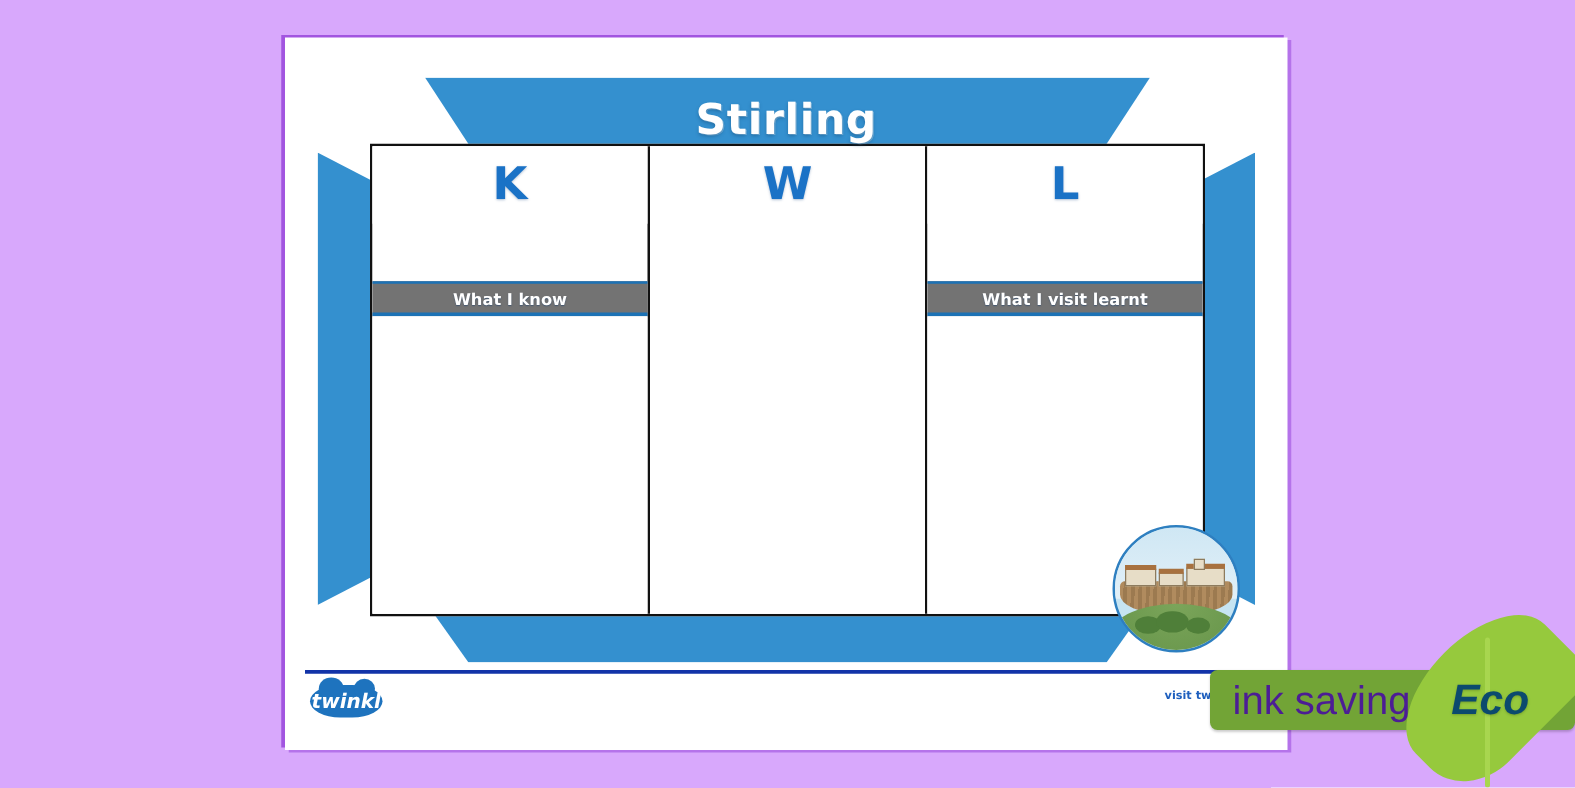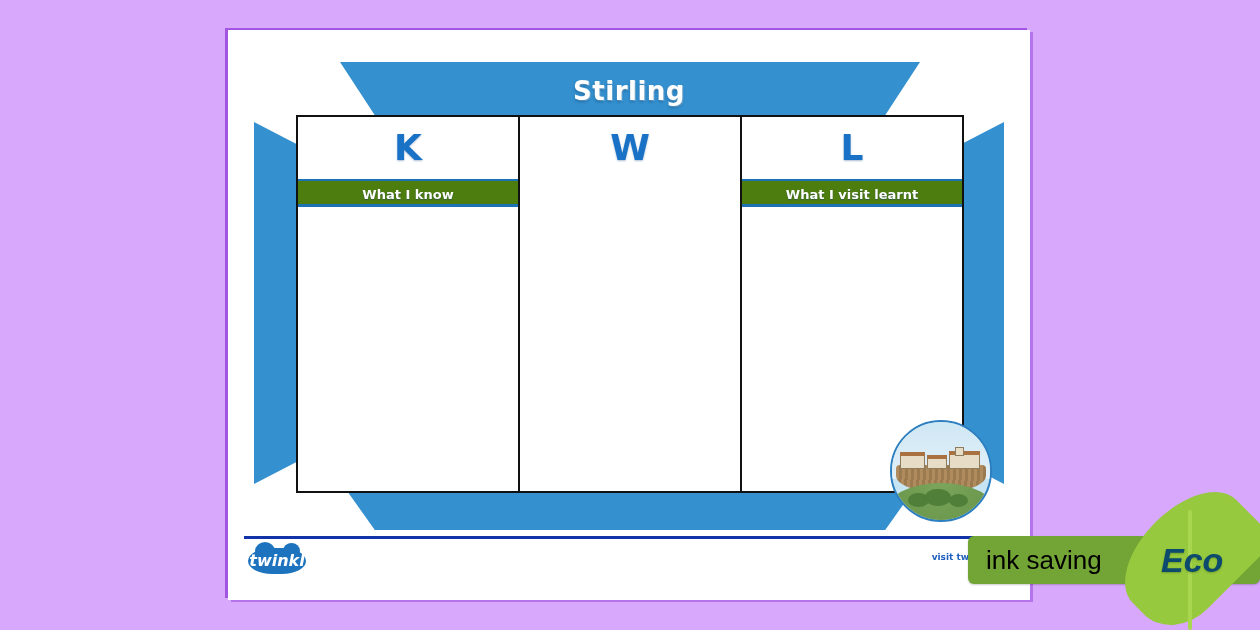--- a/index.html
+++ b/index.html
@@ -64,21 +64,21 @@
     background: #3490cf;
   }
 
   
   #title-text {
     position: absolute;
     left: 0;
     top: 46px;
     width: 802px;
     text-align: center;
-    font-size: 26px;
+    font-size: 34px;
     font-weight: bold;
     color: #ffffff;
     letter-spacing: .5px;
     text-shadow: 0 2px 3px rgba(18, 70, 115, .45), 1px 1px 0 rgba(255,255,255,.35);
     z-index: 5;
   }
 
   
   #kwl-table {
     position: absolute;
@@ -112,25 +112,26 @@
     text-shadow: 0 1px 2px rgba(20, 70, 130, .35);
     background: #ffffff;
   }
   .kwl-sub {
     height: 28px;
     line-height: 28px;
     text-align: center;
     font-size: 13px;
     font-weight: bold;
     color: #ffffff;
-    background: #4d7c0f;
+    background: #737373;
     border-top: 2px solid #1c72b5;
     border-bottom: 3px solid #1c72b5;
     text-shadow: 0 1px 1px rgba(20, 60, 110, .5);
     box-sizing: border-box;
+    margin-top: 46px;
   }
   .kwl-body {
     flex: 1 1 auto;
     background: #ffffff;
   }
 
   
   #topic-image {
     position: absolute;
     left: 662px;
@@ -265,22 +266,22 @@
     position: absolute;
     left: 220px; top: -22px;
     width: 4px; height: 120px;
     background: #a8d64f;
     border-radius: 2px;
   }
   #eco-ink-saving {
     position: absolute;
     left: 18px; top: 4px;
     height: 48px; line-height: 48px;
-    font-size: 26px;
-    color: #000000;
+    font-size: 32px;
+    color: #4c1d95;
     font-family: "Liberation Sans", sans-serif;
   }
   #eco-word {
     position: absolute;
     left: 193px; top: 4px;
     height: 48px; line-height: 48px;
     font-size: 34px;
     font-weight: bold;
     color: #0c4a6e;
     font-family: "Liberation Sans", sans-serif;

